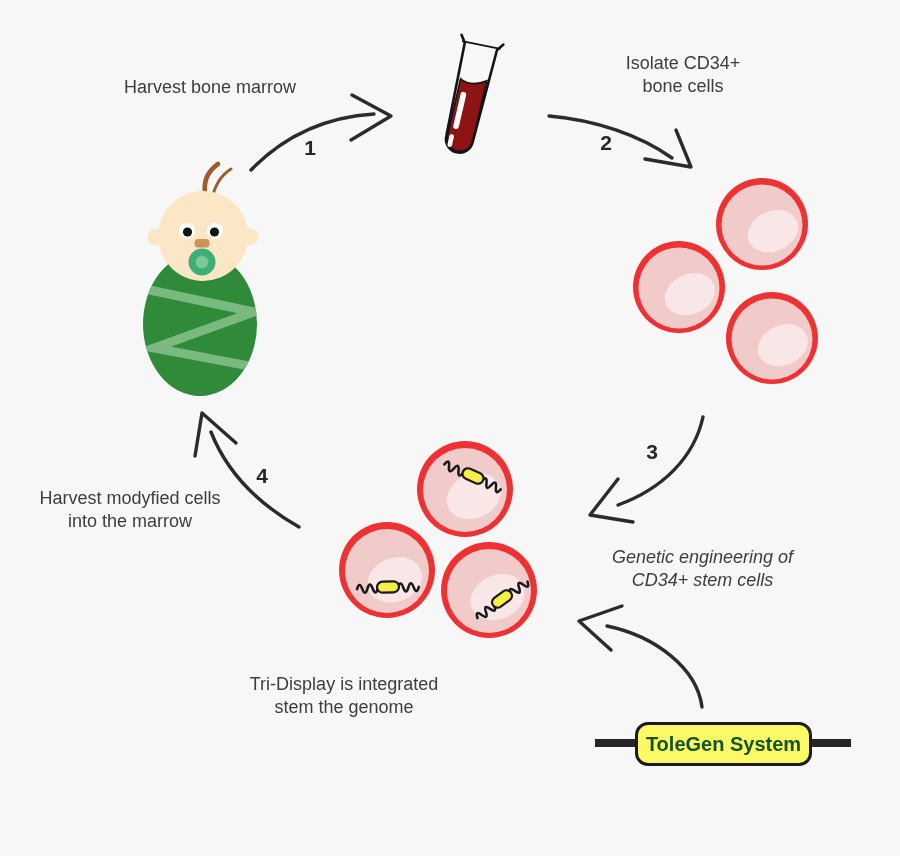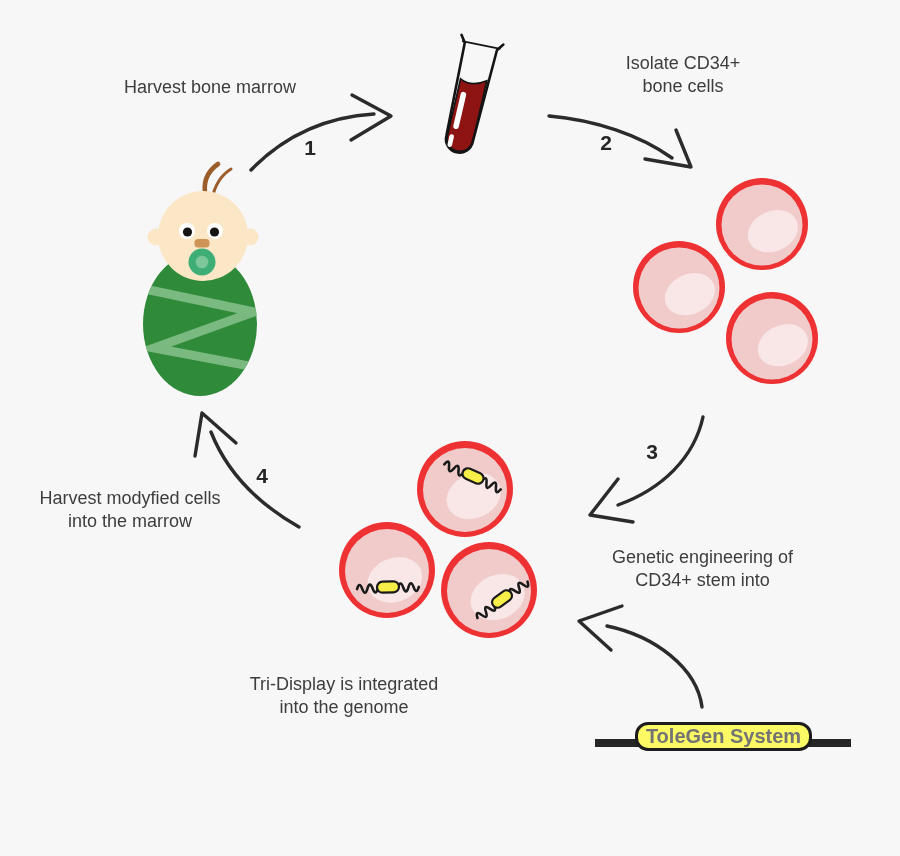--- a/index.html
+++ b/index.html
@@ -26,26 +26,26 @@
   .step-number{
     position:absolute;
     transform:translate(-50%,-50%);
     font-size:21px;
     font-weight:700;
     color:#262626;
   }
   .tolegen-box{
     position:absolute;
     left:635px;top:722px;
-    width:177px;height:29px;
+    width:177px;height:44px;
     background:#fbfa65;
     border:3.5px solid #1c1c1c;
     border-radius:13px;
     display:flex;align-items:center;justify-content:center;
-    font-size:20px;font-weight:700;color:#737373;
+    font-size:20px;font-weight:700;color:#14532d;
     box-sizing:border-box;
   }
 </style>
 </head>
 <body>
 
 <div class="canvas">
 
   <svg class="scene" viewBox="0 0 900 856" xmlns="http://www.w3.org/2000/svg">
 
@@ -179,33 +179,33 @@
 
   <div class="label" style="left:100px;top:76px;width:220px;">
     <div>Harvest bone marrow</div>
   </div>
 
   <div class="label" style="left:598px;top:52px;width:170px;">
     <div>Isolate CD34+</div>
     <div>bone cells</div>
   </div>
 
-  <div class="label" style="left:585px;top:546px;width:235px;">
+  <div class="label" style="left:585px;top:546px;width:235px;font-style:italic;">
     <div>Genetic engineering of</div>
-    <div>CD34+ stem into</div>
+    <div>CD34+ stem cells</div>
   </div>
 
   <div class="label" style="left:30px;top:487px;width:200px;">
     <div>Harvest modyfied cells</div>
     <div>into the marrow</div>
   </div>
 
   <div class="label" style="left:233px;top:673px;width:222px;">
     <div>Tri-Display is integrated</div>
-    <div>into the genome</div>
+    <div>stem the genome</div>
   </div>
 
   <div class="step-number" style="left:310px;top:148px;">1</div>
   <div class="step-number" style="left:606px;top:143px;">2</div>
   <div class="step-number" style="left:652px;top:452px;">3</div>
   <div class="step-number" style="left:262px;top:476px;">4</div>
 
   <div class="tolegen-box">
     <span>ToleGen System</span>
   </div>

